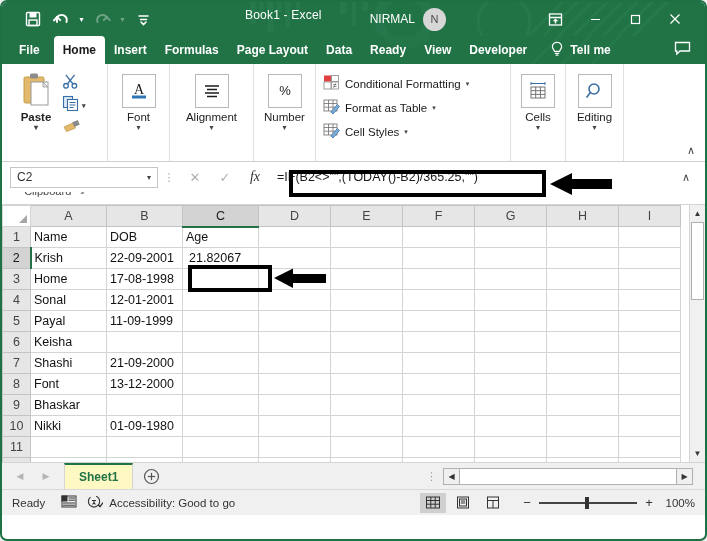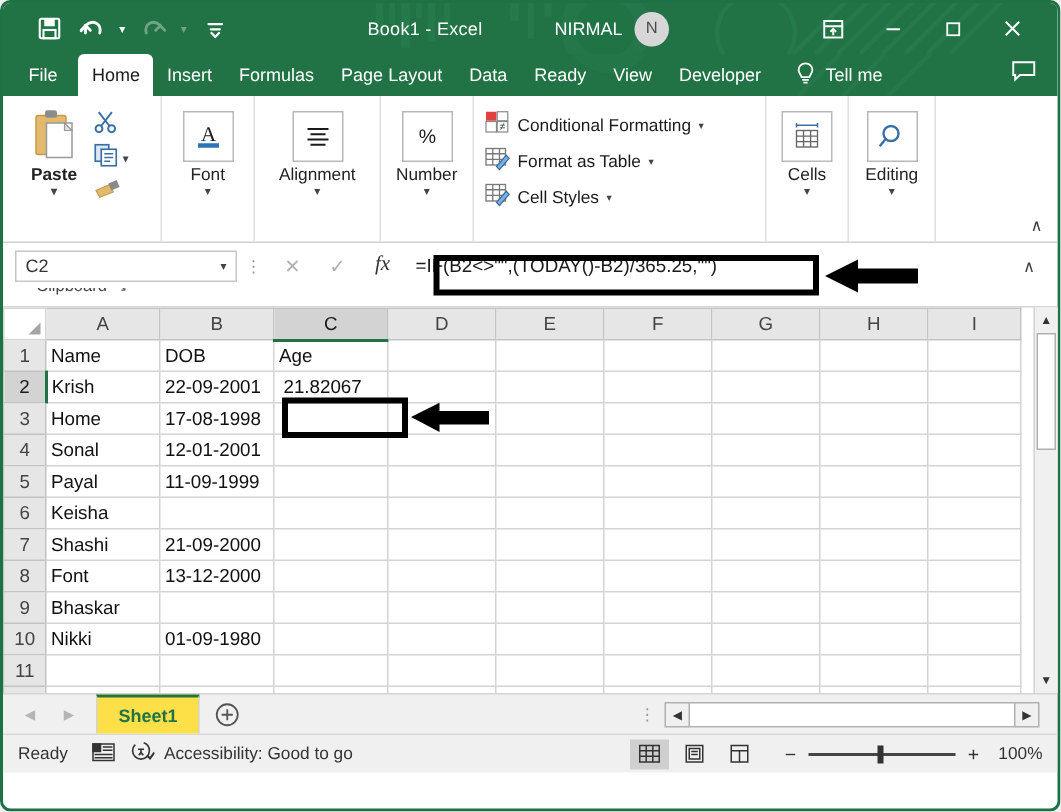--- a/index.html
+++ b/index.html
@@ -45,21 +45,21 @@
   }
   .qat-caret {
     width: 11px; height: 26px;
     display: flex; align-items: center; justify-content: center;
     color: #ffffff; font-size: 8px;
   }
   .qat-btn.dim, .qat-caret.dim { color: #6fa487; }
   .title-center {
     position: relative; z-index: 2;
     flex: 1;
-    display: flex; align-items: center; justify-content: center;
+    display: flex; justify-content: center;
     gap: 48px;
     color: #ffffff;
     font-size: 12px;
   }
   .title-text { letter-spacing: .2px; }
   .user-wrap { display: flex; align-items: center; gap: 8px; }
   .user-name { font-size: 12px; }
   .avatar {
     width: 23px; height: 23px; border-radius: 50%;
     background: #d7d7d7; color: #4a4a4a;
@@ -78,20 +78,21 @@
   }
   .ribbon-display { width: 40px; }
 
   
   .tabrow {
     height: 28px;
     background: #217346;
     display: flex; align-items: stretch;
     position: relative;
     overflow: hidden;
+    font-weight: bold;
   }
   .tabrow .deco {
     position: absolute; top: -34px; left: 0; right: 0; height: 62px;
     pointer-events: none; opacity: .30;
   }
   .tab {
     position: relative; z-index: 2;
     padding: 0 9px;
     display: flex; align-items: center;
     color: #ffffff; font-size: 12px;
@@ -326,21 +327,21 @@
     padding-left: 6px;
   }
   .nav-arrows { display: flex; gap: 2px; }
   .nav-arrow {
     width: 24px; height: 22px;
     display: flex; align-items: center; justify-content: center;
     color: #b5b5b5; font-size: 9px;
   }
   .sheet-tab {
     height: 26px; padding: 0 14px;
-    background: #fde047;
+    background: #fef9c3;
     display: flex; align-items: center;
     font-size: 12px; color: #217346; font-weight: bold;
     border-top: 2px solid #217346;
     border-left: 1px solid #d4d4d4;
     border-right: 1px solid #d4d4d4;
     margin-left: 6px;
   }
   .add-sheet {
     width: 36px; height: 22px;
     display: flex; align-items: center; justify-content: center;

